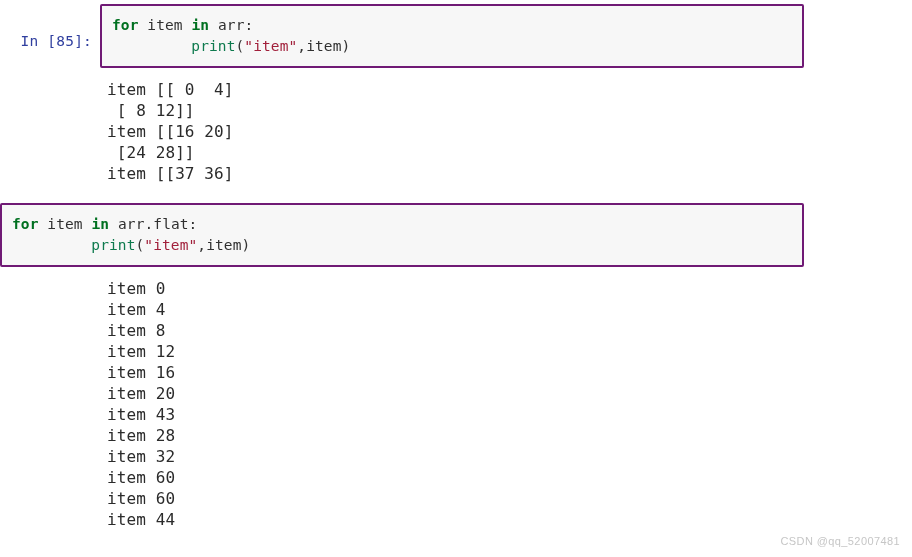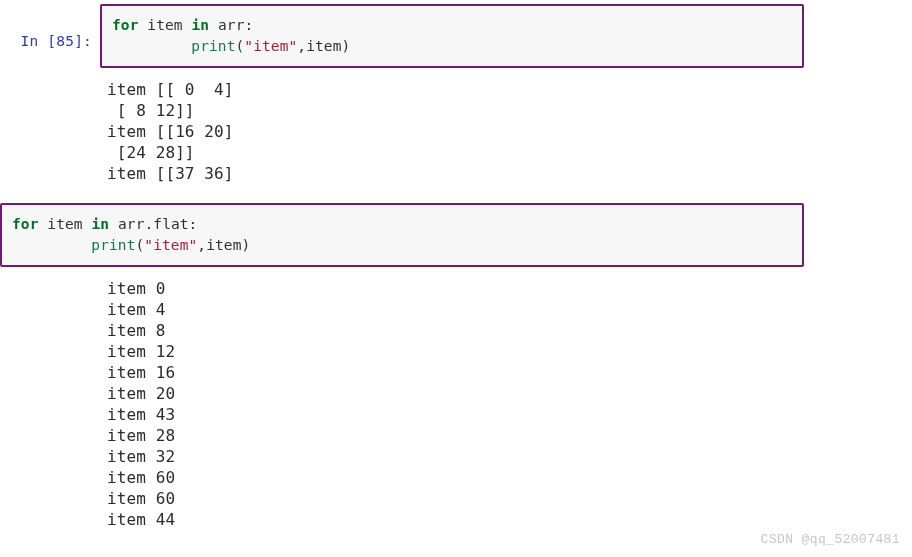--- a/index.html
+++ b/index.html
@@ -98,22 +98,22 @@
   .spacer-after-out1 { height: 19px; }
   .spacer-after-cell1 { height: 11px; }
   .spacer-after-cell2 { height: 11px; }
   .spacer-top { height: 4px; }
 
   
   .watermark {
     position: absolute;
     right: 12px;
     bottom: 10px;
-    font-family: Liberation Mono, monospace;
-    font-size: 13px;
+    font-family: Liberation Sans, sans-serif;
+    font-size: 11px;
     color: #c6c6c6;
     letter-spacing: 0.4px;
     user-select: none;
     white-space: nowrap;
   }
 </style>
 </head>
 <body>
 
 <div class="notebook">

